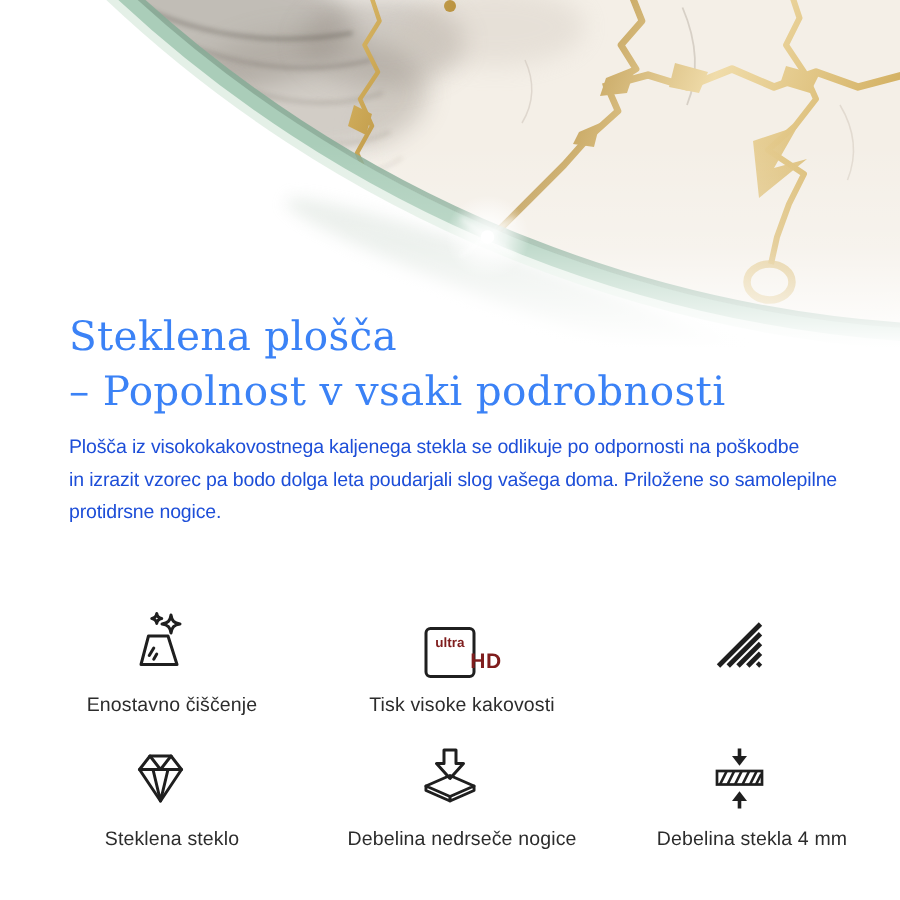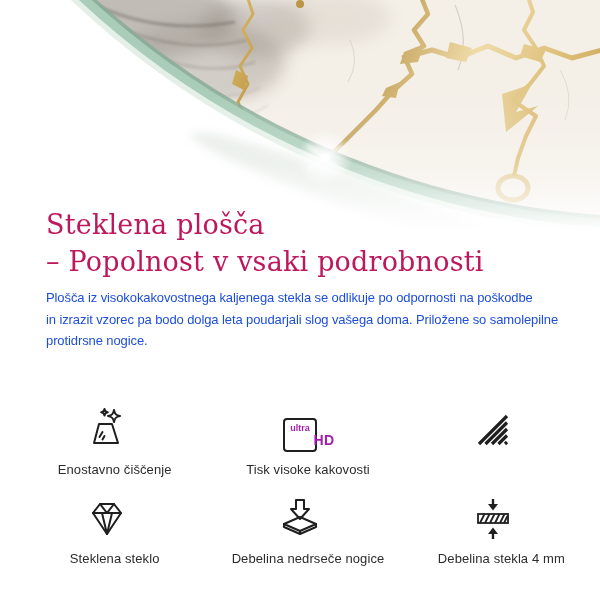--- a/index.html
+++ b/index.html
@@ -6,39 +6,39 @@
   body{
     width:600px;height:600px;position:relative;overflow:hidden;
     background:#ffffff;
     font-family:"Liberation Sans", sans-serif;
   }
   .hero{position:absolute;top:0;left:0;width:600px;height:232px;}
   .title{
     position:absolute;top:206px;left:46px;
     font-family:"DejaVu Serif", serif;
     font-size:27px;line-height:37px;font-weight:400;
-    color:#be185d;letter-spacing:.2px;white-space:nowrap;
+    color:#3b82f6;letter-spacing:.2px;white-space:nowrap;
   }
   .paragraph{
     position:absolute;top:287px;left:46px;
     font-size:13px;line-height:21.5px;color:#1d4ed8;
     letter-spacing:-0.1px;
   }
   .paragraph .pline{white-space:nowrap;}
   .features{
     position:absolute;top:404px;left:10px;width:580px;
     display:grid;grid-template-columns:repeat(3,1fr);row-gap:16px;
   }
   .feature{display:flex;flex-direction:column;align-items:center;}
   .icon-box{height:48px;display:flex;align-items:flex-end;justify-content:center;}
   .feature-label{margin-top:10px;font-size:13px;color:#2c2c2c;letter-spacing:.1px;padding-left:16px;}
   .uhd-badge{
     width:34px;height:34px;border:2.2px solid #1f1f1f;border-radius:4px;
     display:flex;flex-direction:column;align-items:center;justify-content:center;
-    color:#a21caf;box-sizing:border-box;
+    color:#7f1d1d;box-sizing:border-box;
   }
   .uhd-top{font-size:9px;font-weight:600;line-height:10px;}
   .uhd-bottom{font-size:14px;font-weight:700;line-height:15px;letter-spacing:.3px;padding-left:48px;}
   .ic{stroke:#1f1f1f;fill:none;stroke-width:2;stroke-linejoin:round;stroke-linecap:round;}
 </style>
 </head>
 <body>
 
 <div class="hero">
 <svg width="600" height="232" viewBox="0 0 600 232">

